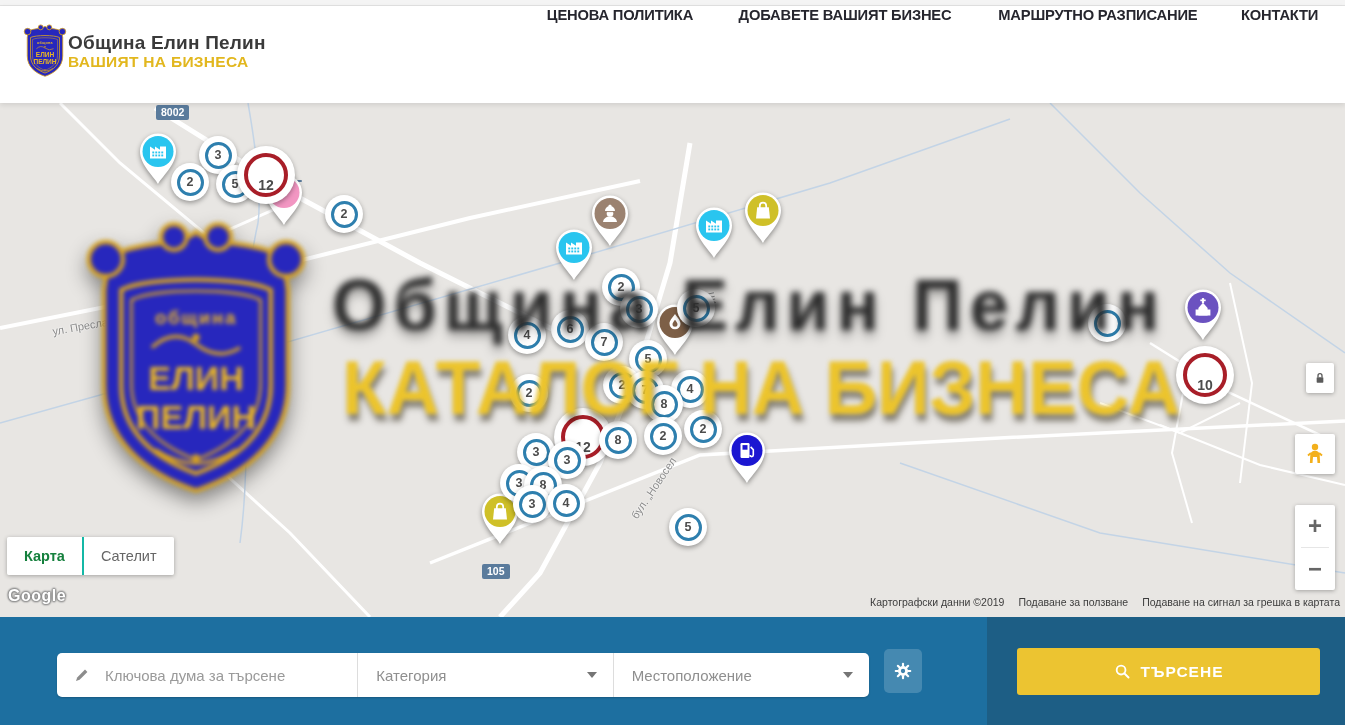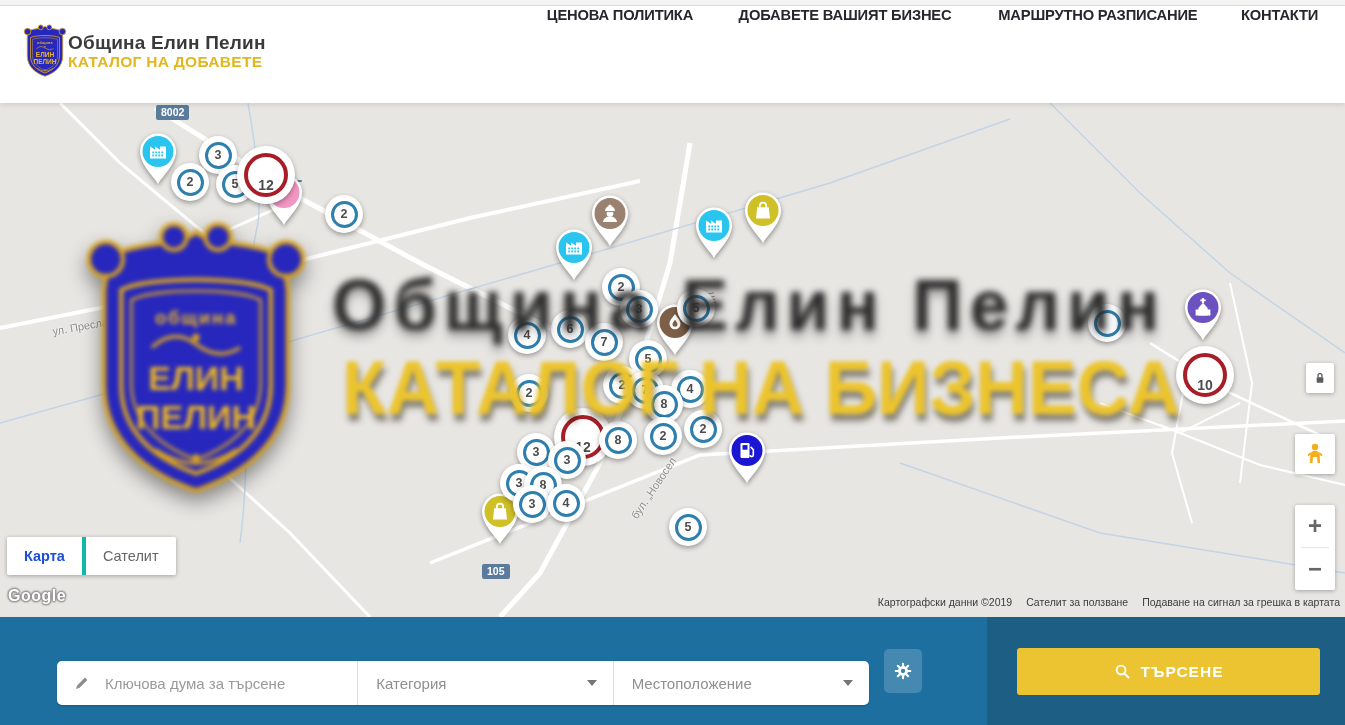--- a/index.html
+++ b/index.html
@@ -53,43 +53,43 @@
   .street-label{position:absolute;z-index:3;font-size:11px;color:#8a8a8a;white-space:nowrap;
                 text-shadow:0 0 2px #fff,0 0 2px #fff;}
   .road-badge{position:absolute;z-index:3;background:#5a7b9c;color:#fff;font-size:10.5px;font-weight:700;
               padding:1px 5px;border-radius:2px;line-height:13px;min-width:6px;}
 
   
   .maptype{position:absolute;left:7px;top:434px;z-index:60;display:flex;
            box-shadow:0 1px 4px rgba(0,0,0,.3);border-radius:2px;overflow:hidden;}
   .maptype button{border:0;background:#fff;height:38px;font-family:inherit;font-size:14.5px;
            padding:0 17px;cursor:pointer;}
-  .maptype .active{font-weight:700;color:#1d4ed8;}
-  .maptype .inactive{color:#666;border-left:4px solid #14b8a6;}
+  .maptype .active{font-weight:700;color:#15803d;}
+  .maptype .inactive{color:#666;border-left:2px solid #14b8a6;}
   .google-logo{position:absolute;left:8px;top:484px;z-index:60;font-size:16px;font-weight:700;
            color:#fff;letter-spacing:.5px;cursor:pointer;
            text-shadow:0 0 2px #8a8a8a,0 1px 2px #8a8a8a,0 -1px 2px #8a8a8a,1px 0 2px #8a8a8a,-1px 0 2px #8a8a8a;}
   .attribution{position:absolute;right:5px;top:493px;z-index:60;font-size:10.5px;color:#3c3c3c;
            display:flex;gap:14px;text-shadow:0 0 2px #e8e6e3;}
   .attribution span{white-space:nowrap;}
   .attribution .link{cursor:pointer;}
   .ctl{position:absolute;background:#fff;box-shadow:0 1px 4px rgba(0,0,0,.3);border-radius:2px;z-index:60;
        display:flex;align-items:center;justify-content:center;cursor:pointer;}
   .ctl-lock{left:1306px;top:260px;width:28px;height:30px;}
   .ctl-peg{left:1295px;top:331px;width:40px;height:40px;}
   .zoomctl{position:absolute;left:1295px;top:402px;width:40px;height:85px;background:#fff;z-index:60;
        box-shadow:0 1px 4px rgba(0,0,0,.3);border-radius:2px;display:flex;flex-direction:column;}
   .zoomctl button{flex:1;border:0;background:transparent;font-size:24px;font-weight:700;color:#666;
        cursor:pointer;font-family:inherit;line-height:1;}
   .zoomctl .sep{height:1px;background:#e6e6e6;margin:0 6px;}
 
   
   .searchbar{position:absolute;left:0;top:617px;width:1345px;height:108px;background:#1d6fa0;}
   .searchbar .right-panel{position:absolute;left:987px;top:0;width:358px;height:108px;background:#1d5e85;}
-  .input-group{position:absolute;left:57px;top:44px;height:44px;width:812px;background:#fff;
+  .input-group{position:absolute;left:57px;top:36px;height:44px;width:812px;background:#fff;
        border-radius:5px;display:flex;align-items:stretch;box-shadow:0 1px 2px rgba(0,0,0,.2);}
   .ig-section{display:flex;align-items:center;position:relative;}
   .ig-keyword{width:301px;}
   .ig-cat{width:255px;border-left:1px solid #ddd;cursor:pointer;}
   .ig-loc{width:256px;border-left:1px solid #ddd;cursor:pointer;align-items:center;}
   .ig-keyword input{border:0;outline:0;font-family:inherit;font-size:15px;color:#444;width:230px;background:transparent;}
   .ig-keyword input::placeholder{color:#9a9a9a;}
   .ig-keyword .pencil{margin:0 12px 0 16px;}
   .ig-label{font-size:15px;color:#8f8f8f;margin-left:18px;flex:1;}
   .caret{width:0;height:0;border-left:5px solid transparent;border-right:5px solid transparent;
@@ -126,21 +126,21 @@
 
 <div class="top-strip"></div>
 
 <header>
   <div class="brand">
     <svg class="brand-shield">
         <use href="#shield-sym"></use>
       </svg>
     <div class="brand-text">
       <div class="brand-title">Община Елин Пелин</div>
-      <div class="brand-subtitle">КАТАЛОГ НА ДОБАВЕТЕ</div>
+      <div class="brand-subtitle">ВАШИЯТ НА БИЗНЕСА</div>
     </div>
   </div>
   <nav>
     <span class="nav-item">ЦЕНОВА ПОЛИТИКА</span>
     <span class="nav-item">ДОБАВЕТЕ ВАШИЯТ БИЗНЕС</span>
     <span class="nav-item">МАРШРУТНО РАЗПИСАНИЕ</span>
     <span class="nav-item">КОНТАКТИ</span>
   </nav>
 </header>
 
@@ -176,21 +176,21 @@
 
   <div class="maptype">
     <button class="active">Карта</button>
     <button class="inactive">Сателит</button>
   </div>
 
   <div class="google-logo">Google</div>
 
   <div class="attribution">
     <span>Картографски данни ©2019</span>
-    <span class="link">Сателит за ползване</span>
+    <span class="link">Подаване за ползване</span>
     <span class="link">Подаване на сигнал за грешка в картата</span>
   </div>
 
   <div class="ctl ctl-lock">
     <svg width="16" height="16" viewBox="0 0 24 24">
       <rect x="7" y="11" width="10" height="8" rx="1" fill="#5b5b5b"></rect>
       <path d="M9 11V8.5a3 3 0 0 1 6 0V11" fill="none" stroke="#5b5b5b" stroke-width="2"></path>
     </svg>
   </div>
   <div class="ctl ctl-peg">

